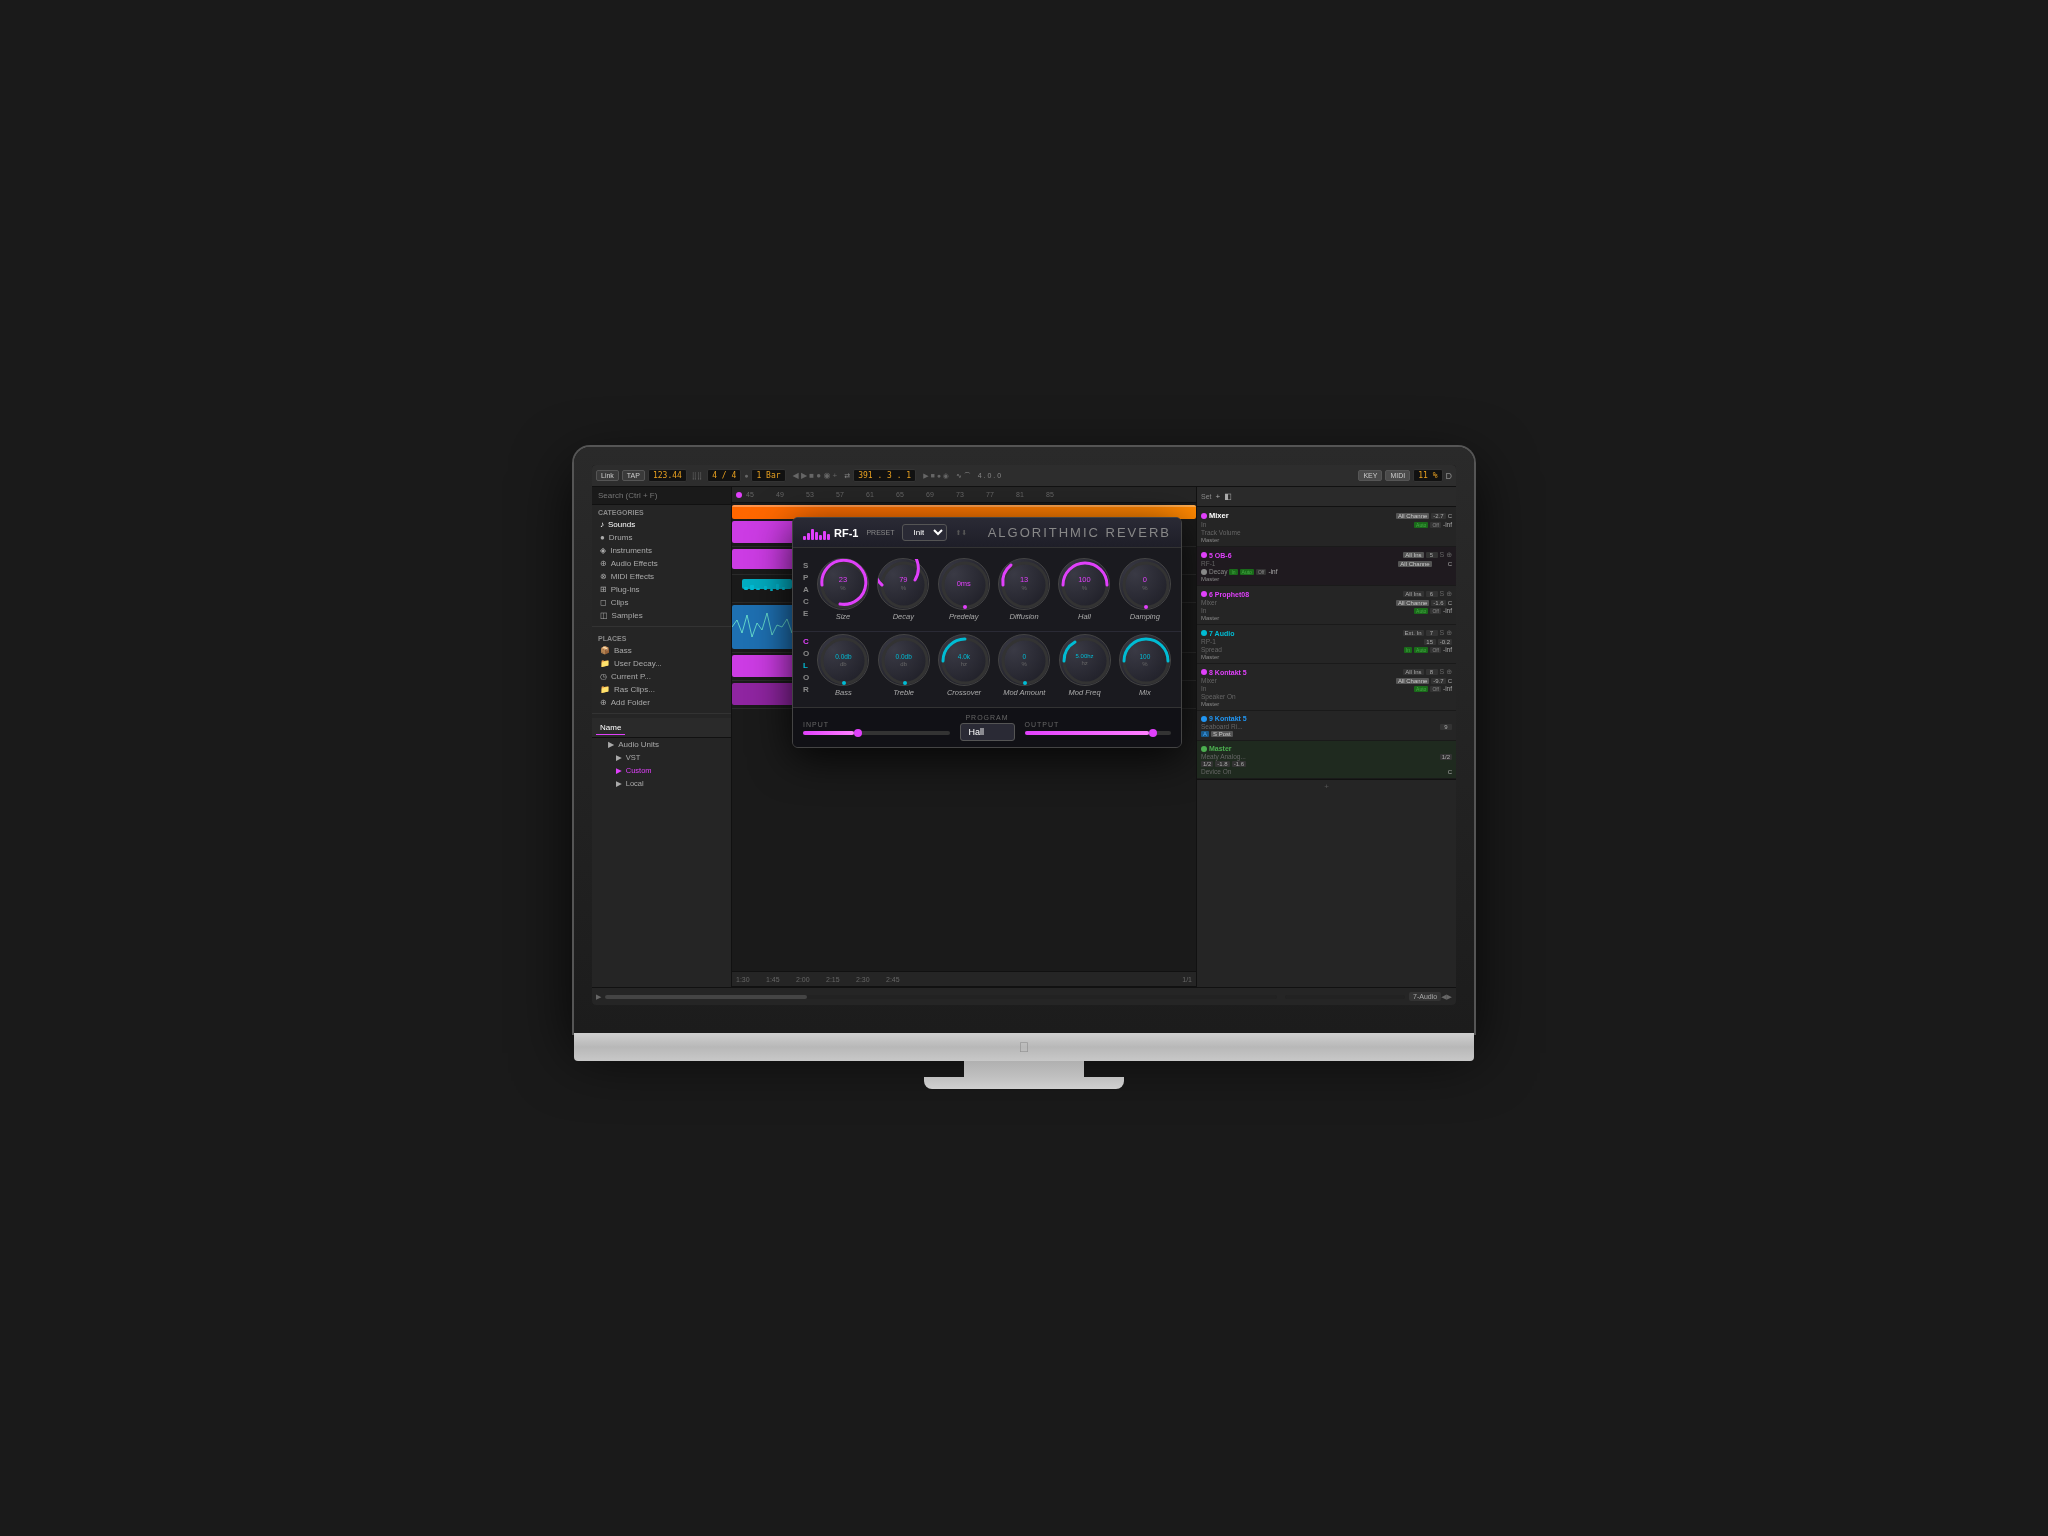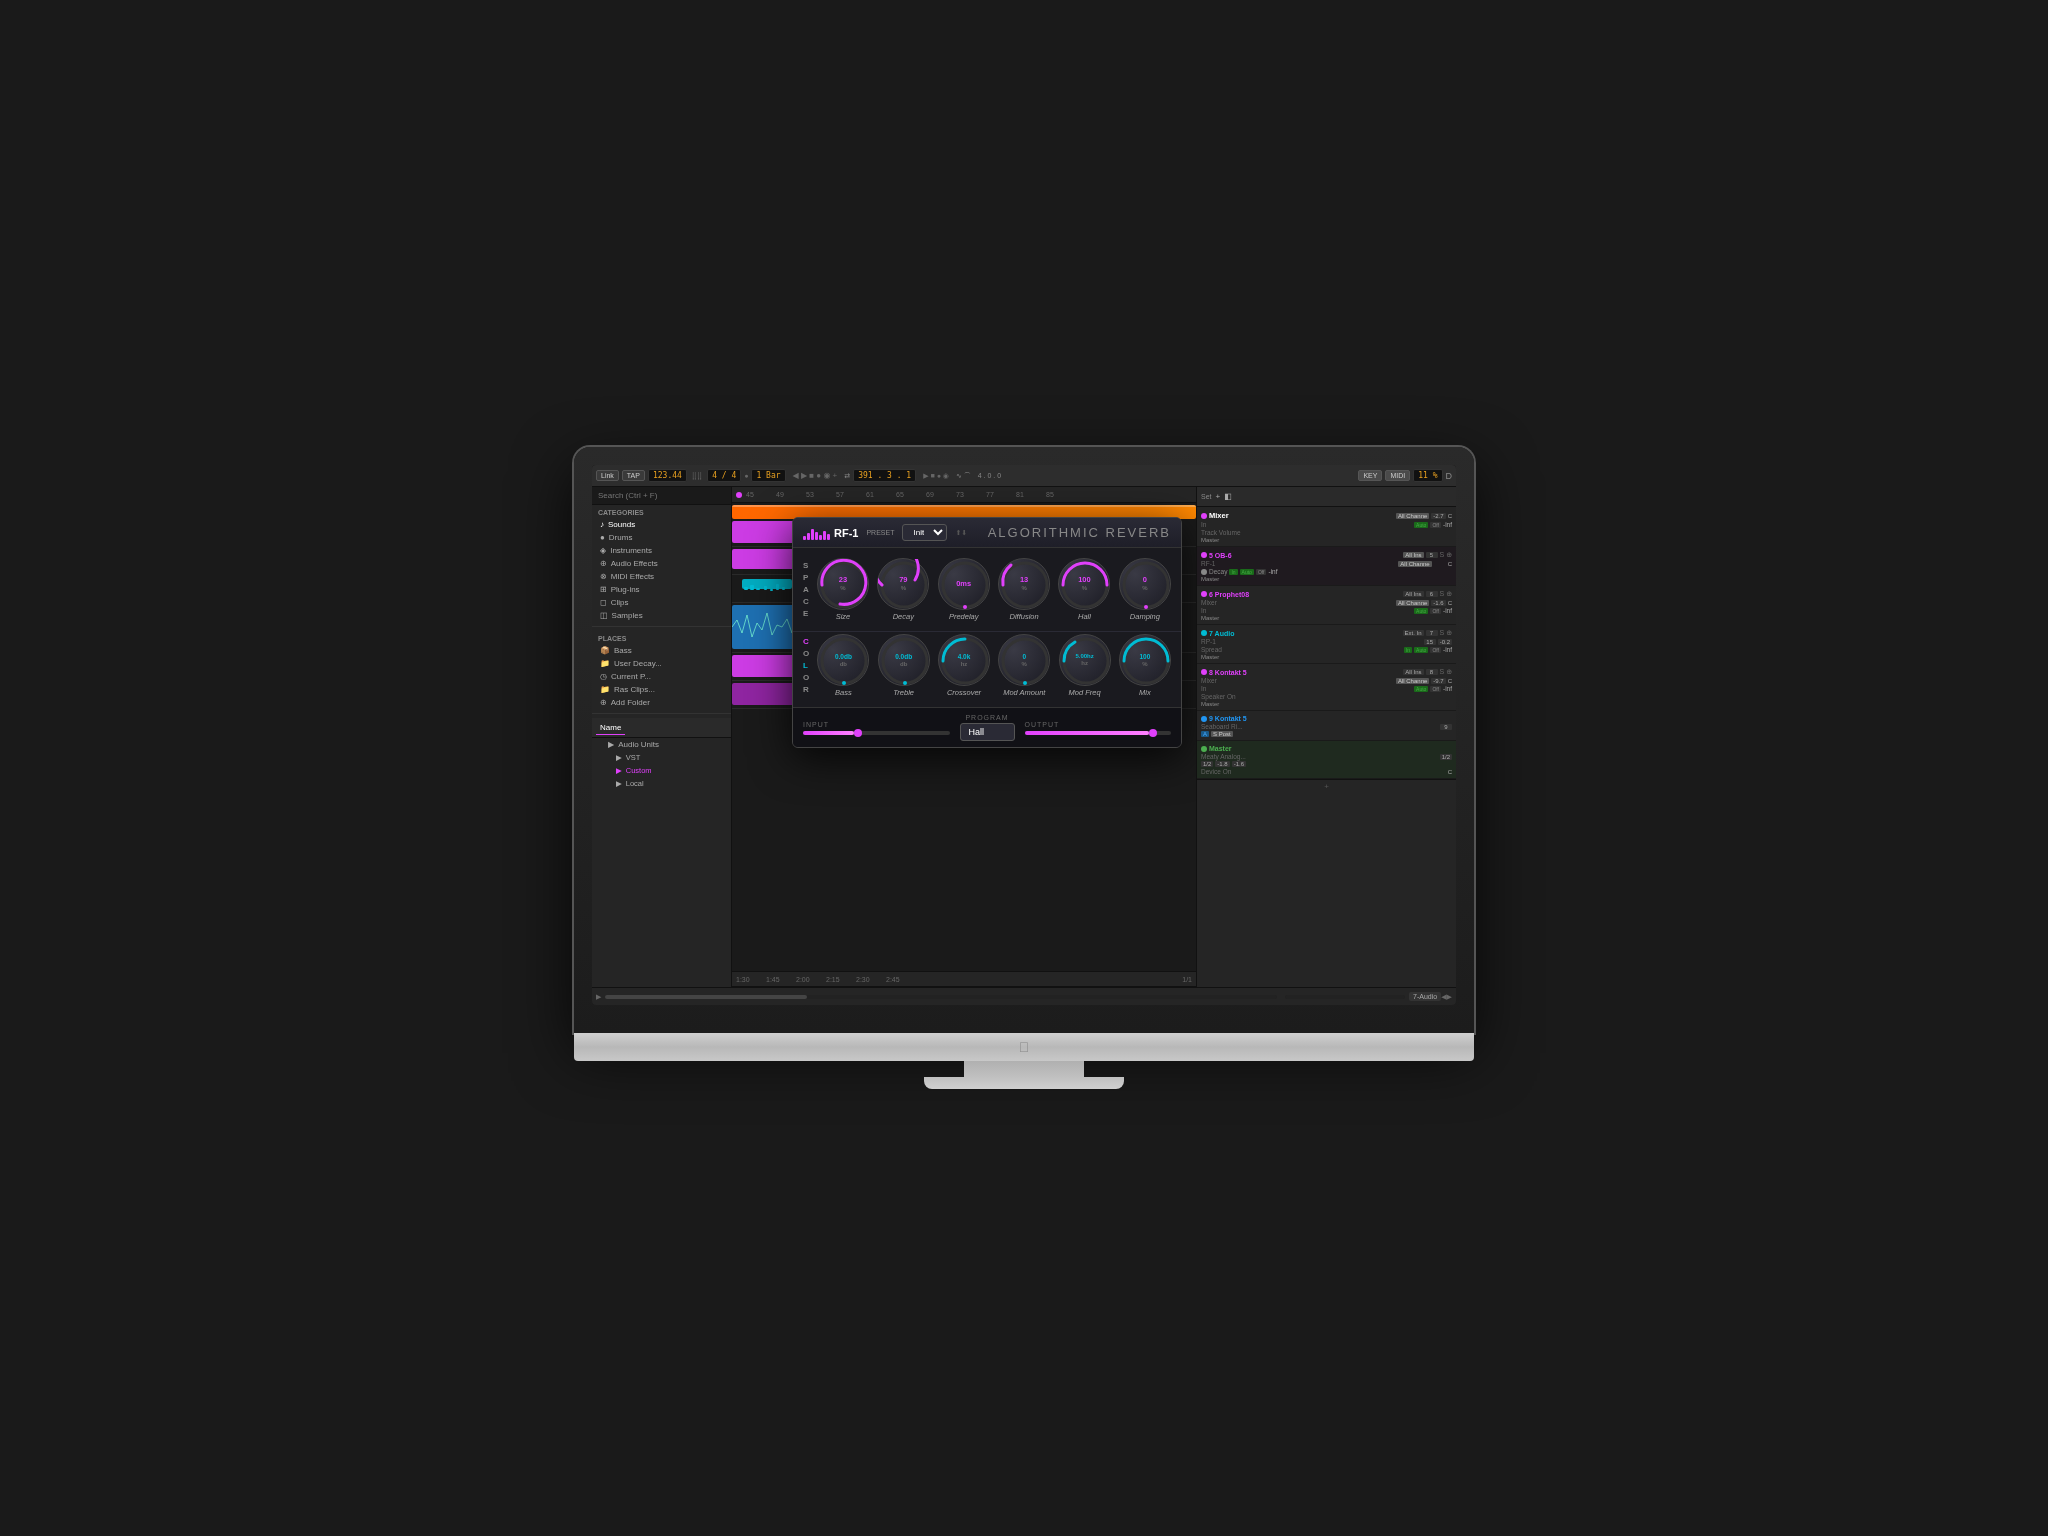--- a/index.html
+++ b/index.html
@@ -361,21 +361,21 @@
       border-radius: 50%;
       background: radial-gradient(circle at 30% 30%, #3a3a45, #1a1a22);
       border: 1px solid #444;
       position: relative;
       display: flex;
       align-items: center;
       justify-content: center;
     }
     .knob-value {
       font-size: 7.5px;
-      font-weight: bold;
+      font-weight: normal;
       text-align: center;
       line-height: 1.1;
     }
     .knob-value.pink { color: #e040fb; }
     .knob-value.teal { color: #00bcd4; }
     .knob-unit { font-size: 6px; color: #666; }
     .knob-label { font-size: 7.5px; color: #aaa; text-align: center; font-style: italic; }
 
     
     .knob-svg {

